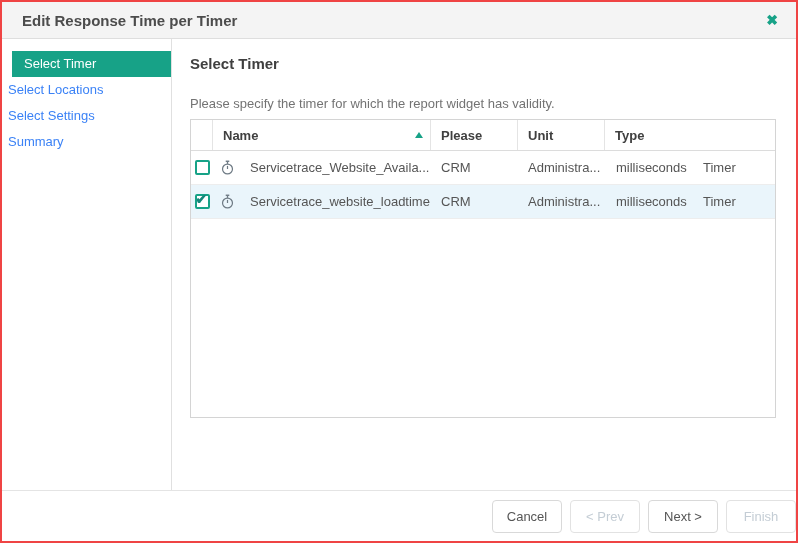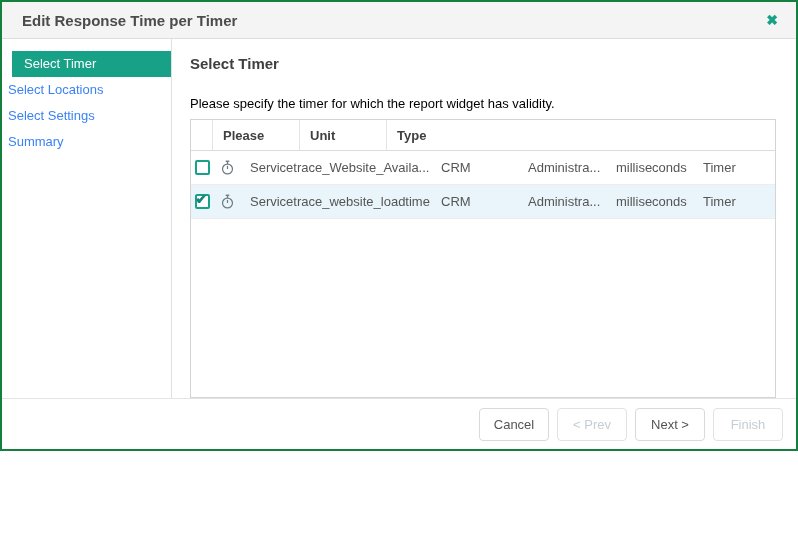--- a/index.html
+++ b/index.html
@@ -3,22 +3,22 @@
 <meta charset="utf-8">
 <style>
   * { box-sizing: border-box; }
   html,body { margin:0; padding:0; }
   body {
     width:798px; height:543px;
     font-family:"Liberation Sans", sans-serif;
     background:#fff;
   }
   .dialog {
-    width:798px; height:451px;
-    border:2px solid #15803d;
+    width:798px; height:543px;
+    border:2px solid #ef4444;
     background:#fff;
     display:flex; flex-direction:column;
   }
   
   .titlebar {
     height:37px; flex:0 0 37px;
     background:#f4f4f4;
     border-bottom:1px solid #dedede;
     display:flex; align-items:center;
     padding:0 18px 0 20px;
@@ -50,21 +50,21 @@
     margin-left:10px; padding-left:12px;
   }
   .main {
     flex:1; padding:16px 20px 0 18px;
     display:flex; flex-direction:column;
   }
   .main h2 {
     margin:0; font-size:15px; font-weight:bold; color:#3f3f3f;
   }
   .main .desc {
-    margin:24px 0 0 0; font-size:13px; color:#000000;
+    margin:24px 0 0 0; font-size:13px; color:#737373;
   }
   .main .table-label {
     margin:26px 0 0 0; font-size:13px; font-weight:bold; color:#434343;
   }
   
   .table {
     margin-top:8px;
     border:1px solid #d4d4d4;
     height:299px;
     background:#fff;
@@ -116,21 +116,21 @@
     content:"\2714";
     position:absolute; left:-1px; top:-5px;
     color:#17867a; font-size:14px; font-weight:bold;
   }
   .timer-icon { flex:0 0 15px; display:flex; }
   
   .footer {
     flex:0 0 51px; height:51px;
     border-top:1px solid #e4e4e4;
     display:flex; align-items:center; justify-content:flex-end;
-    gap:8px; padding-right:13px; background:#fff;
+    gap:8px; background:#fff;
   }
   .btn {
     min-width:70px; height:33px;
     background:#fff;
     border:1px solid #d9d9d9; border-radius:4px;
     font-family:"Liberation Sans", sans-serif;
     font-size:13px; color:#555;
     cursor:pointer;
   }
   .btn.disabled {
@@ -156,20 +156,24 @@
       <div class="side-item"><span>Summary</span></div>
     </div>
 
     <div class="main">
       <h2>Select Timer</h2>
       <p class="desc">Please specify the timer for which the report widget has validity.</p>
 
       <div class="table">
         <div class="thead">
           <div class="th col-check"></div>
+          <div class="th col-name">
+            <span>Name</span>
+            <span class="sort-arrow"></span>
+          </div>
           <div class="th col-sys">
               <span>Please</span>
             </div>
           <div class="th col-unit">
               <span>Unit</span>
             </div>
           <div class="th col-type">
               <span>Type</span>
             </div>
         </div>

